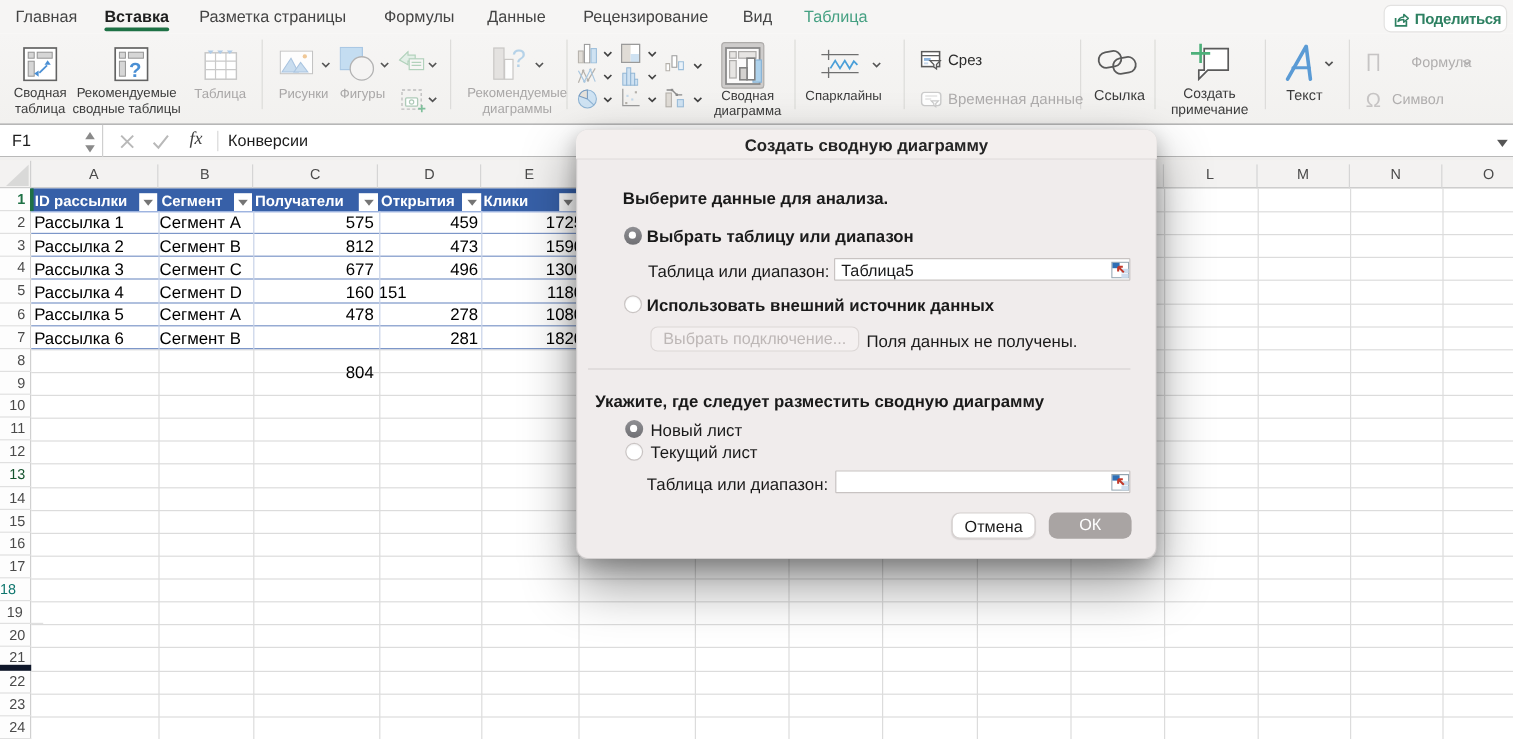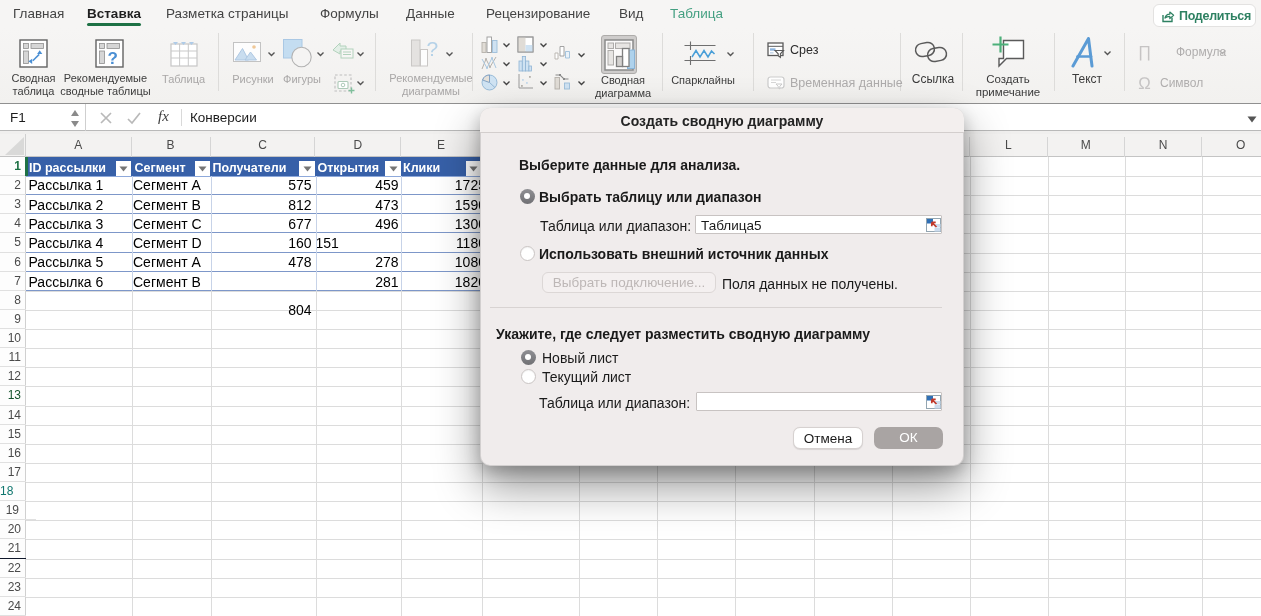--- a/index.html
+++ b/index.html
@@ -313,21 +313,21 @@
 <div style="position:absolute;left:0px;top:348px;width:26px;height:19px;border-bottom:1px solid #e0e0e0;box-sizing:border-box;font-size:12px;color:#4a4a4a;text-align:right;padding-right:5px;line-height:18px;">11</div>
 <div style="position:absolute;left:0px;top:367px;width:26px;height:19px;border-bottom:1px solid #e0e0e0;box-sizing:border-box;font-size:12px;color:#4a4a4a;text-align:right;padding-right:5px;line-height:18px;">12</div>
 <div style="position:absolute;left:0px;top:386px;width:26px;height:20px;border-bottom:1px solid #e0e0e0;box-sizing:border-box;font-size:12px;color:#14532d;text-align:right;padding-right:5px;line-height:19px;">13</div>
 <div style="position:absolute;left:0px;top:406px;width:26px;height:19px;border-bottom:1px solid #e0e0e0;box-sizing:border-box;font-size:12px;color:#4a4a4a;text-align:right;padding-right:5px;line-height:18px;">14</div>
 <div style="position:absolute;left:0px;top:425px;width:26px;height:19px;border-bottom:1px solid #e0e0e0;box-sizing:border-box;font-size:12px;color:#4a4a4a;text-align:right;padding-right:5px;line-height:18px;">15</div>
 <div style="position:absolute;left:0px;top:444px;width:26px;height:19px;border-bottom:1px solid #e0e0e0;box-sizing:border-box;font-size:12px;color:#4a4a4a;text-align:right;padding-right:5px;line-height:18px;">16</div>
 <div style="position:absolute;left:0px;top:463px;width:26px;height:19px;border-bottom:1px solid #e0e0e0;box-sizing:border-box;font-size:12px;color:#4a4a4a;text-align:right;padding-right:5px;line-height:18px;">17</div>
 <div style="position:absolute;left:0px;top:482px;width:26px;height:19px;border-bottom:1px solid #e0e0e0;box-sizing:border-box;font-size:12px;color:#0f766e;text-align:right;padding-right:23px;line-height:18px;">18</div>
 <div style="position:absolute;left:0px;top:501px;width:36px;height:19px;border-bottom:1px solid #e0e0e0;box-sizing:border-box;font-size:12px;color:#4a4a4a;text-align:right;padding-right:17px;line-height:18px;">19</div>
 <div style="position:absolute;left:0px;top:520px;width:26px;height:19px;border-bottom:1px solid #e0e0e0;box-sizing:border-box;font-size:12px;color:#4a4a4a;text-align:right;padding-right:5px;line-height:18px;">20</div>
-<div style="position:absolute;left:0px;top:539px;width:26px;height:20px;border-bottom:1px solid #0f172a;box-sizing:border-box;font-size:12px;color:#4a4a4a;text-align:right;padding-right:5px;line-height:19px;">21</div>
+<div style="position:absolute;left:0px;top:539px;width:26px;height:20px;border-bottom:5px solid #0f172a;box-sizing:border-box;font-size:12px;color:#4a4a4a;text-align:right;padding-right:5px;line-height:19px;">21</div>
 <div style="position:absolute;left:0px;top:559px;width:26px;height:19px;border-bottom:1px solid #e0e0e0;box-sizing:border-box;font-size:12px;color:#4a4a4a;text-align:right;padding-right:5px;line-height:18px;">22</div>
 <div style="position:absolute;left:0px;top:578px;width:26px;height:19px;border-bottom:1px solid #e0e0e0;box-sizing:border-box;font-size:12px;color:#4a4a4a;text-align:right;padding-right:5px;line-height:18px;">23</div>
 <div style="position:absolute;left:0px;top:597px;width:26px;height:19px;border-bottom:1px solid #e0e0e0;box-sizing:border-box;font-size:12px;color:#4a4a4a;text-align:right;padding-right:5px;line-height:18px;">24</div>
 <div style="position:absolute;left:131.5px;top:157px;width:1px;height:459px;background:#dcdcdc;"></div>
 <div style="position:absolute;left:210.7px;top:157px;width:1px;height:459px;background:#dcdcdc;"></div>
 <div style="position:absolute;left:315.5px;top:157px;width:1px;height:459px;background:#dcdcdc;"></div>
 <div style="position:absolute;left:401.3px;top:157px;width:1px;height:459px;background:#dcdcdc;"></div>
 <div style="position:absolute;left:481.7px;top:157px;width:1px;height:459px;background:#dcdcdc;"></div>
 <div style="position:absolute;left:578.7px;top:157px;width:1px;height:459px;background:#dcdcdc;"></div>
 <div style="position:absolute;left:657px;top:157px;width:1px;height:459px;background:#dcdcdc;"></div>

